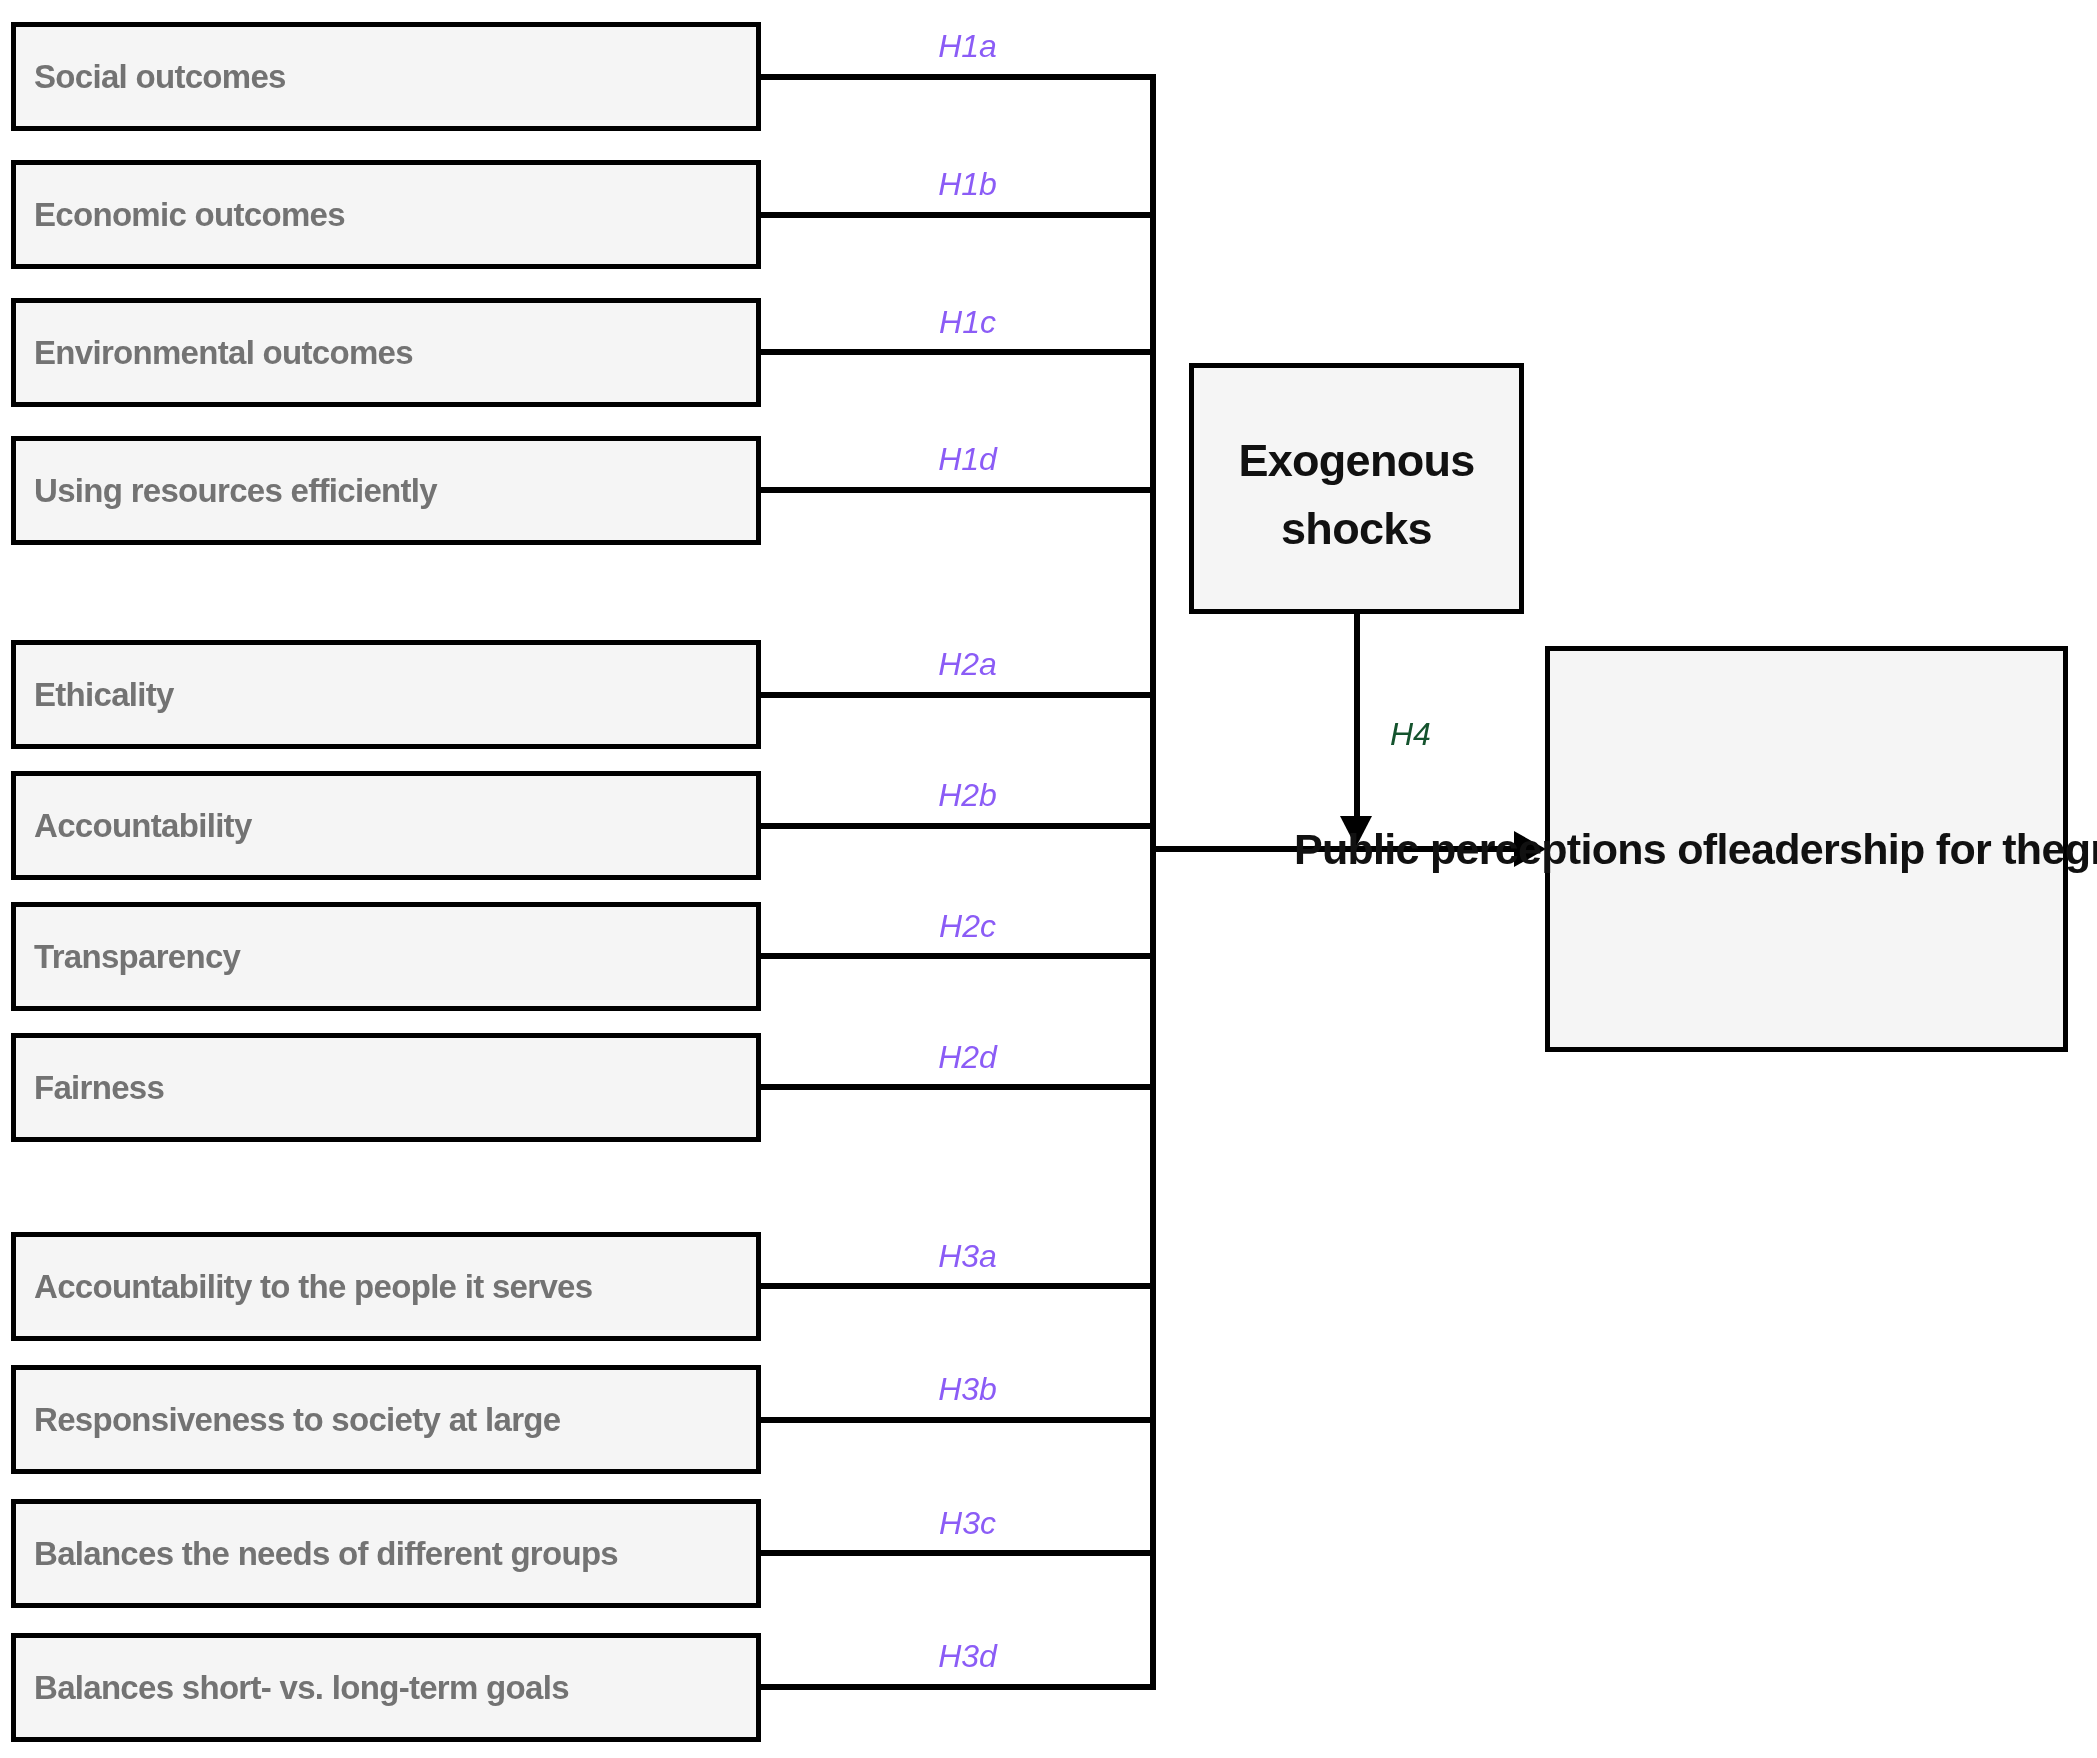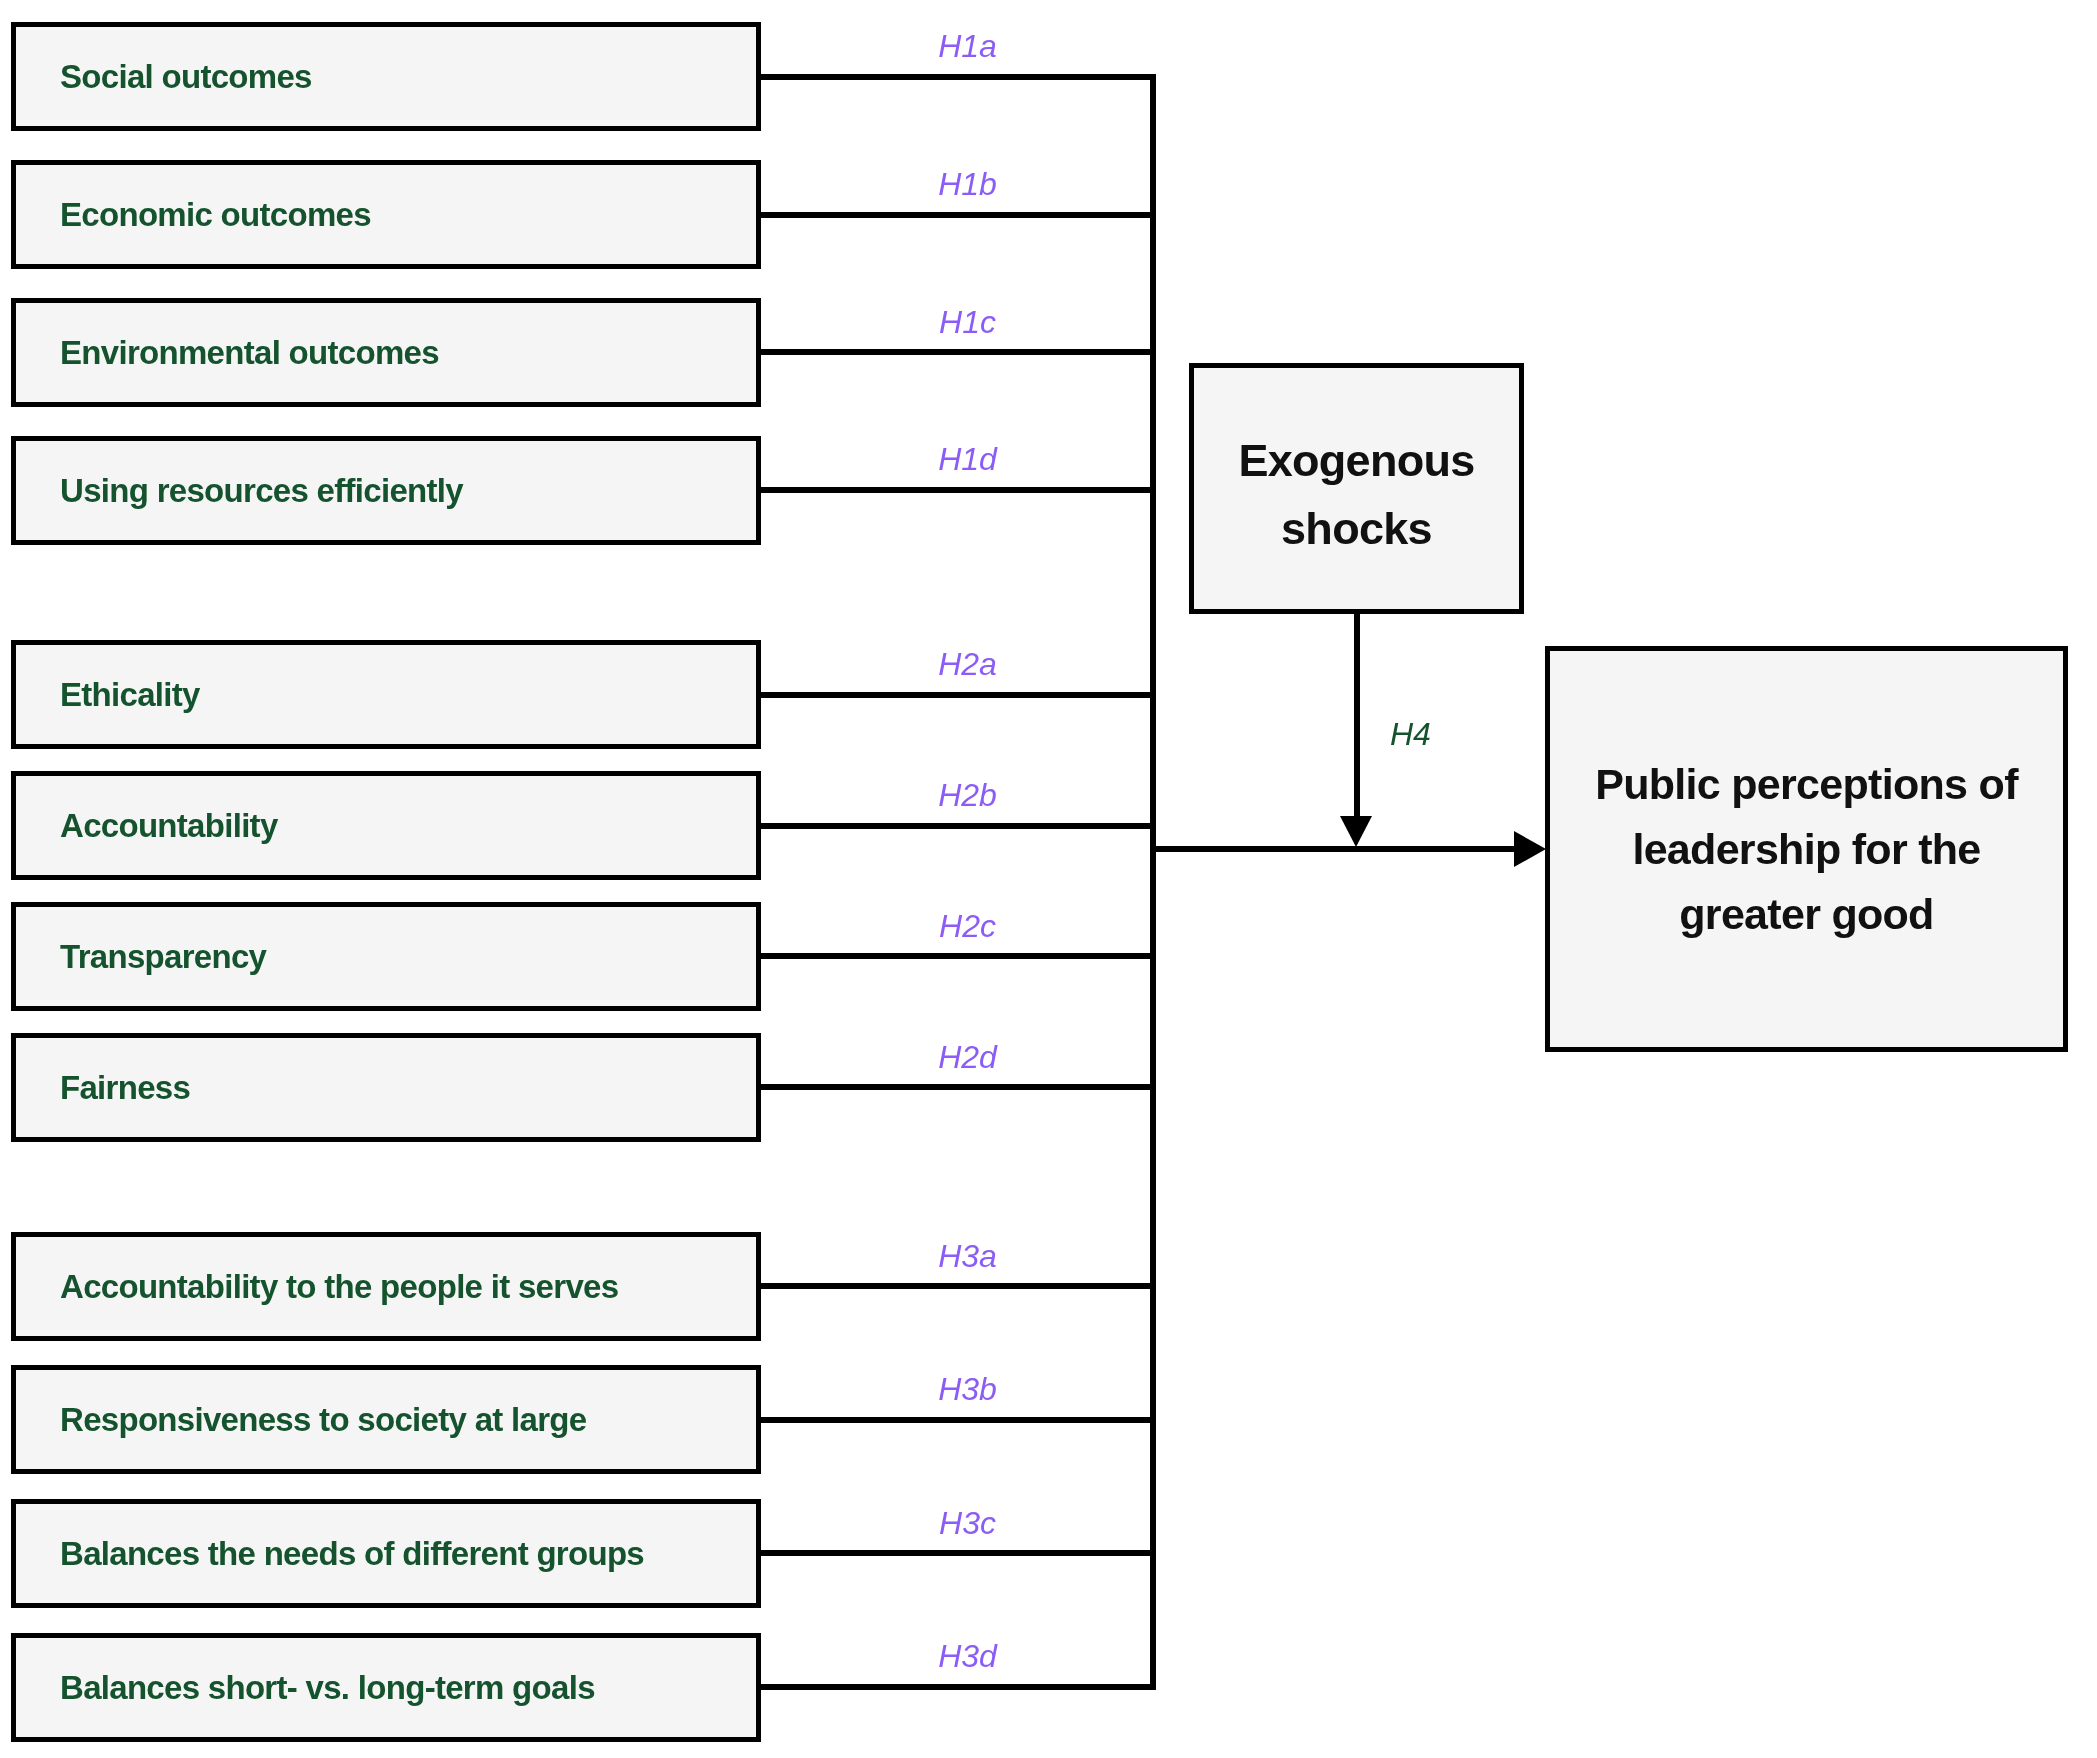--- a/index.html
+++ b/index.html
@@ -23,25 +23,24 @@
     height: 109px;
     background: #f5f5f5;
     border: 5.6px solid #000;
     box-sizing: border-box;
     display: flex;
     align-items: center;
   }
   .pbox .plabel {
     font-size: 33px;
     font-weight: bold;
-    color: #14532d;
+    color: #737373;
     letter-spacing: -0.7px;
     padding-left: 18px;
     white-space: nowrap;
-    margin-left: 26px;
   }
   
   .hline {
     position: absolute;
     left: 761px;
     width: 394px;
     height: 5.6px;
     background: #000;
   }
   
@@ -141,21 +140,20 @@
   .outbox {
     position: absolute;
     left: 1545px;
     top: 646px;
     width: 523px;
     height: 406px;
     background: #f5f5f5;
     border: 5.6px solid #000;
     box-sizing: border-box;
     display: flex;
-    flex-direction: column;
     align-items: center;
     justify-content: center;
   }
   .outbox .outline-text {
     font-size: 43px;
     font-weight: bold;
     color: #111;
     letter-spacing: -0.7px;
     line-height: 65px;
     text-align: center;

